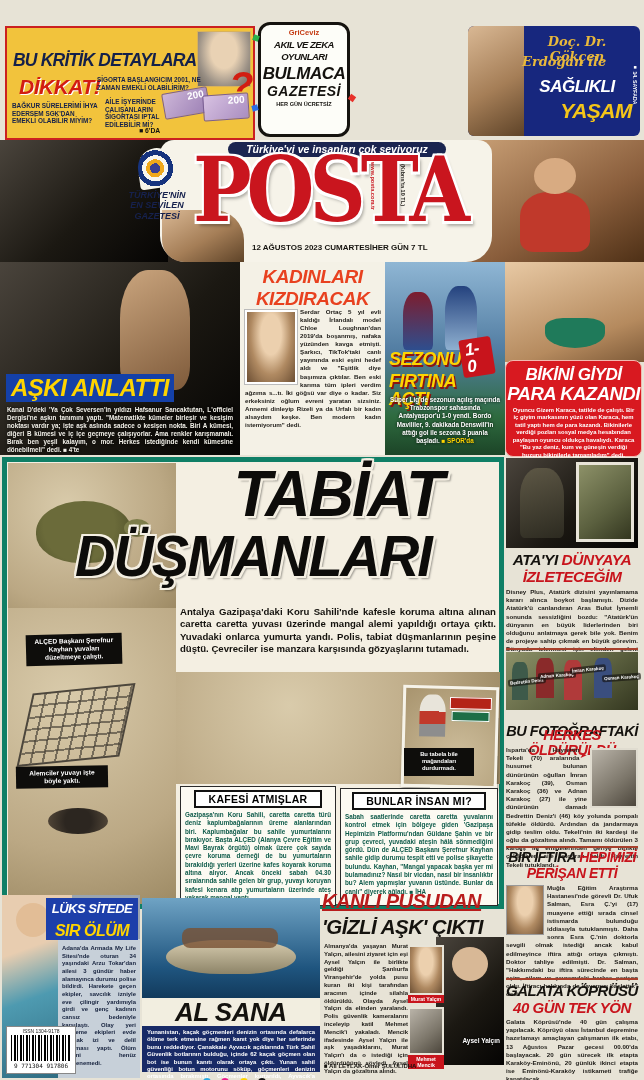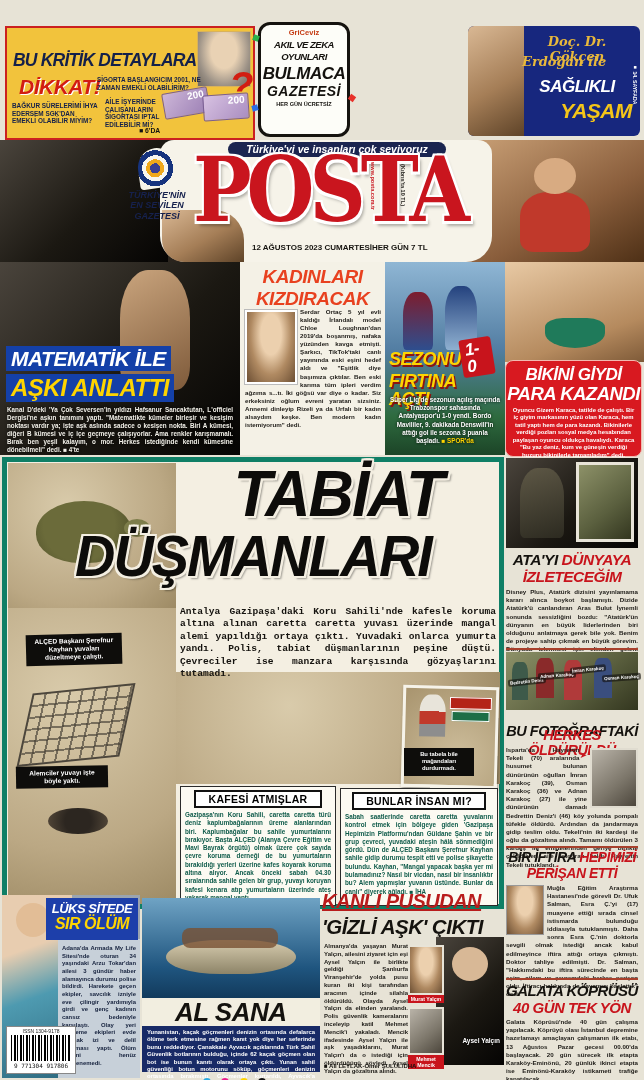--- a/index.html
+++ b/index.html
@@ -92,21 +92,20 @@
     <div class="abs vtext" style="left:370px;top:22px;height:74px;font-size:5.6px;color:#c9151e;font-weight:bold;">www.posta.com.tr</div>
     <div class="abs vtext" style="left:400px;top:24px;height:74px;font-size:5.6px;color:#1c1a16;font-weight:bold;">(Kıbrıs'ta 10 TL)</div>
     <div class="abs b" style="left:252px;top:103px;font-size:8px;color:#15130f;">12 AĞUSTOS 2023 CUMARTESİ</div>
     <div class="abs b" style="left:372px;top:103px;font-size:8px;color:#15130f;">HER GÜN 7 TL</div>
   </div>
 
   <div class="ph ph-dark" style="left:0;top:262px;width:240px;height:193px;">
     <span style="position:absolute;left:120px;top:8px;width:70px;height:120px;background:linear-gradient(150deg,#caa57e,#7e5a3a);border-radius:40% 40% 20% 20%;"></span>
   </div>
   <div class="abs" style="left:0;top:262px;width:240px;height:193px;">
-    <span class="abs hl" style="left:6px;top:84px;background:#1440a8;color:#fff;font-size:21px;padding:2px 5px;">MATEMATİK İLE</span>
     <span class="abs hl" style="left:6px;top:112px;background:#1440a8;color:#ffd400;font-size:24px;padding:2px 5px;">AŞKI ANLATTI</span>
     <div class="abs b jst" style="left:7px;top:144px;width:226px;font-size:6.3px;line-height:1.28;color:#f4f2ea;text-shadow:0 0 3px #000;">Kanal D'deki 'Ya Çok Seversen'in yıldızı Hafsanur Sancaktutan, L'officiel Dergisi'ne aşkın tanımını yaptı. "Matematikte kümeler birleşir ve kesişim noktası vardır ya; işte aşk aslında sadece o kesişen nokta. Biri A kümesi, diğeri B kümesi ve iç içe geçmeye çalışıyorlar. Ama renkler karışmamalı. Bırak ben yeşil kalayım, o mor. Herkes istediğinde kendi kümesine dönebilmeli" dedi. ■ 4'te</div>
   </div>
 
   <div class="abs" style="left:240px;top:262px;width:145px;height:193px;background:#f4f1e6;">
     <div class="hl ctr" style="font-size:19px;color:#e8411f;margin-top:5px;letter-spacing:-0.5px;">KADINLARI</div>
     <div class="hl ctr" style="font-size:19px;color:#e8411f;margin-top:3px;letter-spacing:-0.5px;">KIZDIRACAK</div>
     <div class="abs" style="left:5px;top:46px;width:136px;height:144px;">
       <div class="ph ph-face" style="position:relative;float:left;width:48px;height:70px;margin:2px 3px 2px 0;border:2px solid #fff;box-shadow:0 0 0 1px #bbb;"></div>
       <div class="b jst" style="font-size:6.2px;line-height:1.3;color:#1c1a16;">Serdar Ortaç 5 yıl evli kaldığı İrlandalı model Chloe Loughnan'dan 2019'da boşanmış, nafaka yüzünden kavga etmişti. Şarkıcı, TikTok'taki canlı yayınında eski eşini hedef aldı ve "Eşitlik diye başımıza çıktılar. Ben eski karıma tüm ipleri verdim ağzıma s...tı. İki göğsü var diye o kadar. Siz erkeksiniz oğlum evreni yaratan sizsiniz. Annemi dinleyip Rizeli ya da Urfalı bir kadın alsaydım keşke. Ben modern kadın istemiyorum" dedi.</div>
@@ -140,21 +139,21 @@
     <span style="position:absolute;left:116px;top:56px;width:26px;height:18px;background:#7d7d4a;border-radius:50%;"></span>
   </div>
   <div class="ph ph-sand" style="left:8px;top:608px;width:168px;height:296px;">
     <span style="position:absolute;left:18px;top:80px;width:96px;height:70px;border:2px solid #4c463c;transform:skewX(-18deg) rotate(-6deg);background:repeating-linear-gradient(90deg,transparent 0 10px,rgba(70,64,54,.65) 10px 12px),repeating-linear-gradient(0deg,transparent 0 10px,rgba(70,64,54,.65) 10px 12px);"></span>
     <span style="position:absolute;left:40px;top:200px;width:60px;height:26px;background:radial-gradient(circle,#2c2620 0 40%,#55493a);border-radius:50%;"></span>
   </div>
   <div class="ph ph-sand" style="left:176px;top:672px;width:324px;height:112px;"></div>
 
   <div class="abs hl outline-k ctr" style="left:178px;top:462px;width:320px;font-size:64px;letter-spacing:-2px;transform:scaleX(.98);">TABİAT</div>
   <div class="abs hl outline-k ctr" style="left:6px;top:528px;width:494px;font-size:57px;letter-spacing:-2px;transform:scaleX(.98);">DÜŞMANLARI</div>
-  <div class="abs b jst" style="left:180px;top:606px;width:316px;font-size:9.6px;line-height:1.3;color:#14120e;font-family:Liberation Mono, monospace;">Antalya Gazipaşa'daki Koru Sahili'nde kafesle koruma altına alınan caretta caretta yuvası üzerinde mangal alemi yapıldığı ortaya çıktı. Yuvadaki onlarca yumurta yandı. Polis, tabiat düşmanlarının peşine düştü. Çevreciler ise manzara karşısında gözyaşlarını tutamadı.</div>
+  <div class="abs b jst" style="left:180px;top:606px;width:316px;font-size:9.6px;line-height:1.3;color:#14120e;">Antalya Gazipaşa'daki Koru Sahili'nde kafesle koruma altına alınan caretta caretta yuvası üzerinde mangal alemi yapıldığı ortaya çıktı. Yuvadaki onlarca yumurta yandı. Polis, tabiat düşmanlarının peşine düştü. Çevreciler ise manzara karşısında gözyaşlarını tutamadı.</div>
 
   <div class="abs blackcap" style="left:26px;top:634px;width:88px;transform:rotate(-1.5deg);">ALÇED Başkanı Şerefnur Kayhan yuvaları düzeltmeye çalıştı.</div>
   <div class="abs blackcap" style="left:16px;top:766px;width:84px;transform:rotate(-1deg);">Alemciler yuvayı işte böyle yaktı.</div>
 
   <div class="ph" style="left:402px;top:686px;width:96px;height:102px;border:3px solid #f6f3e9;box-sizing:border-box;background:radial-gradient(circle at 60% 70%,#cdbd9b,#a8946e);transform:rotate(1.5deg);box-shadow:1px 2px 3px rgba(0,0,0,.35);">
     <span style="position:absolute;left:44px;top:8px;width:40px;height:10px;background:#b42318;border:1px solid #fff;"></span>
     <span style="position:absolute;left:46px;top:22px;width:36px;height:8px;background:#1d6e46;border:1px solid #fff;"></span>
     <span style="position:absolute;left:14px;top:6px;width:26px;height:42px;background:linear-gradient(180deg,#e8e4da 0 40%,#c0392b 40% 70%,#8d8d8d 70%);border-radius:40% 40% 0 0;"></span>
   </div>
   <div class="abs blackcap" style="left:404px;top:748px;width:62px;font-size:5.8px;">Bu tabela bile mağandaları durdurmadı.</div>
@@ -211,21 +210,21 @@
   <div class="abs hl ctr" style="left:504px;top:1000px;width:136px;font-size:15px;color:#c8141c;">40 GÜN TEK YÖN</div>
   <div class="abs sidebody" style="left:506px;top:1018px;width:132px;">Galata Köprüsü'nde 40 gün çalışma yapılacak. Köprüyü olası İstanbul depremine hazırlamayı amaçlayan çalışmanın ilk etabı, 13 Ağustos Pazar gecesi 00.00'da başlayacak. 20 gün sürecek ilk etapta Karaköy-Eminönü, 20 günlük ikinci etapta ise Eminönü-Karaköy istikameti trafiğe kapatılacak.</div>
 
   <div class="abs" style="left:2px;top:895px;width:138px;height:183px;background:#9aa4b0;overflow:hidden;">
     <div class="ph" style="left:0;top:0;width:70px;height:183px;background:linear-gradient(160deg,#e8cdb0 0 30%,#4e9ab0 55%,#2e6a80);">
       <span style="position:absolute;left:14px;top:8px;width:34px;height:34px;background:#e2bd96;border-radius:50%;"></span>
     </div>
     <div class="abs" style="left:56px;top:44px;width:82px;height:139px;background:#c7d0d9;"></div>
     <div class="abs" style="left:44px;top:3px;width:92px;height:42px;background:#1d3faa;text-align:center;">
       <div class="hl" style="font-size:13px;color:#fff;margin-top:4px;">LÜKS SİTEDE</div>
-      <div class="hl" style="font-size:16px;color:#ffd400;margin-top:1px;">SIR ÖLÜM</div>
+      <div class="hl" style="font-size:16px;color:#ffd400;margin-top:8px;">SIR ÖLÜM</div>
     </div>
     <div class="abs b jst" style="left:60px;top:50px;width:74px;font-size:5.9px;line-height:1.3;color:#14203c;">Adana'da Armada My Life Sitesi'nde oturan 34 yaşındaki Arzu Tokar'dan ailesi 3 gündür haber alamayınca durumu polise bildirdi. Harekete geçen ekipler, savcılık izniyle eve çilingir yardımıyla girdi ve genç kadının cansız bedeniyle karşılaştı. Olay yeri inceleme ekipleri evde parmak izi ve delil çalışması yaptı. Ölüm nedeni henüz belirlenemedi.</div>
     <div class="abs" style="left:4px;top:1028px;width:70px;height:48px;background:#fff;border:1px solid #888;text-align:center;box-sizing:border-box;top:131px;">
       <div style="font-size:5px;color:#222;margin-top:1px;">ISSN 1304-9178</div>
       <div style="margin:1px 4px;height:26px;background:repeating-linear-gradient(90deg,#000 0 1px,#fff 1px 3px,#000 3px 5px,#fff 5px 6px);"></div>
       <div style="font-family:'DejaVu Sans Mono',monospace;font-size:6px;color:#111;">9 771304 917806</div>
     </div>
   </div>
 
   <div class="ph ph-sea" style="left:142px;top:898px;width:178px;height:100px;">

